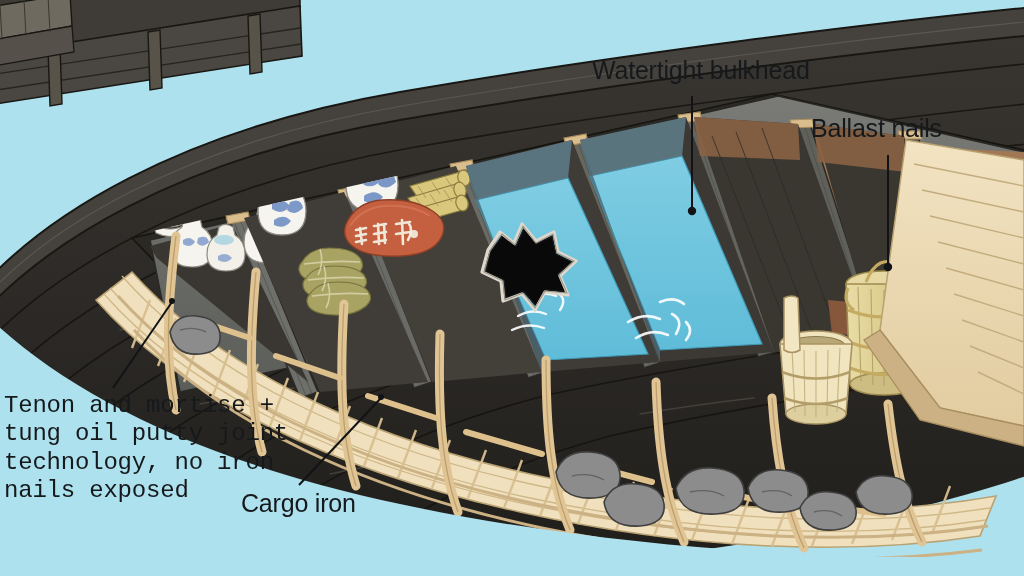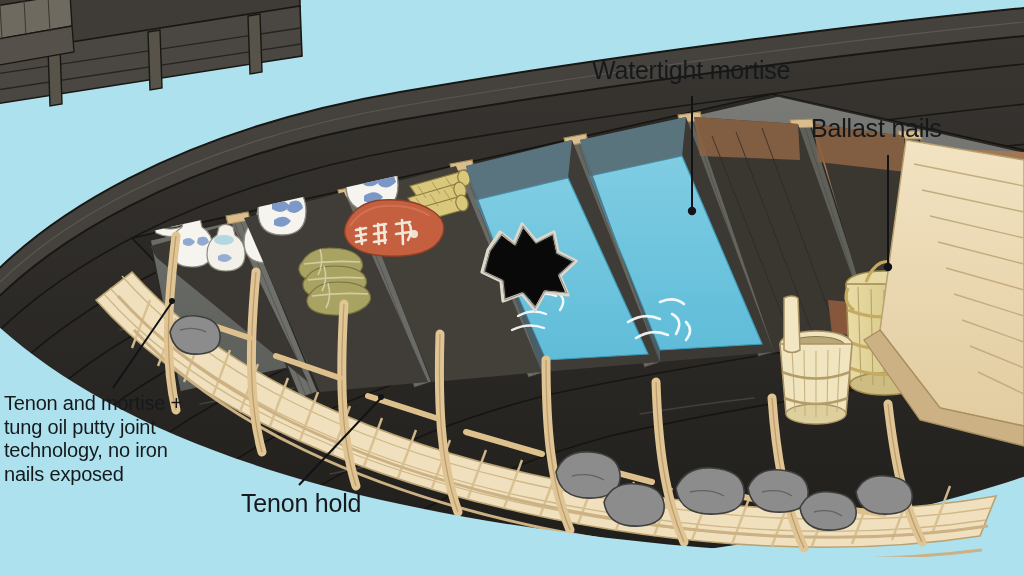--- a/index.html
+++ b/index.html
@@ -15,21 +15,21 @@
   .lbl{
     position:absolute;
     color:#16191c;
     font-family:"Liberation Sans", sans-serif;
     font-size:25px;
     line-height:1.16;
     letter-spacing:-0.2px;
     white-space:pre;
     -webkit-font-smoothing:antialiased;
   }
-  .lbl.small{font-size:20px;line-height:1.18;}
+  .lbl.small{font-size:24px;line-height:1.18;font-family:Liberation Mono, monospace;}
   #lbl-bulkhead{left:592px;top:56px;}
   #lbl-ballast{left:811px;top:114px;}
   #lbl-tenon{left:4px;top:392px;}
   #lbl-cargo{left:241px;top:489px;}
 </style>
 </head>
 <body>
 
 <div id="stage">
 <svg width="1024" height="576" viewBox="0 0 1024 576" xmlns="http://www.w3.org/2000/svg">
@@ -602,19 +602,19 @@
   </g>
   <g fill="#111316">
     <circle cx="692" cy="211" r="4.2"></circle>
     <circle cx="888" cy="267" r="4.2"></circle>
     <circle cx="172" cy="301" r="3"></circle>
     <circle cx="381" cy="397" r="3"></circle>
   </g>
 </svg>
 </div>
 
-<div class="lbl" id="lbl-bulkhead">Watertight mortise</div>
+<div class="lbl" id="lbl-bulkhead">Watertight bulkhead</div>
 <div class="lbl" id="lbl-ballast">Ballast nails</div>
 <div class="lbl small" id="lbl-tenon">Tenon and mortise +
 tung oil putty joint
 technology, no iron
 nails exposed</div>
-<div class="lbl" id="lbl-cargo">Tenon hold</div>
+<div class="lbl" id="lbl-cargo">Cargo iron</div>
 
 </body></html>

